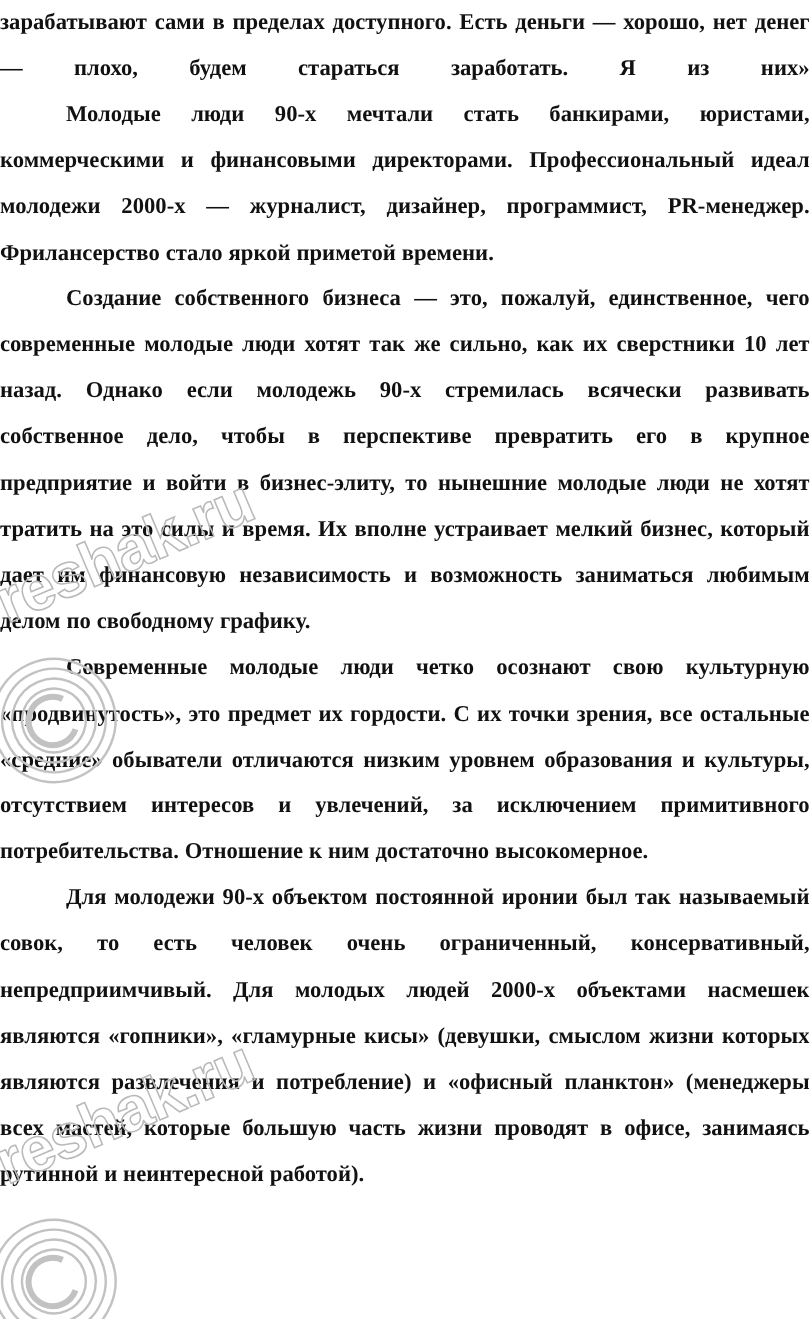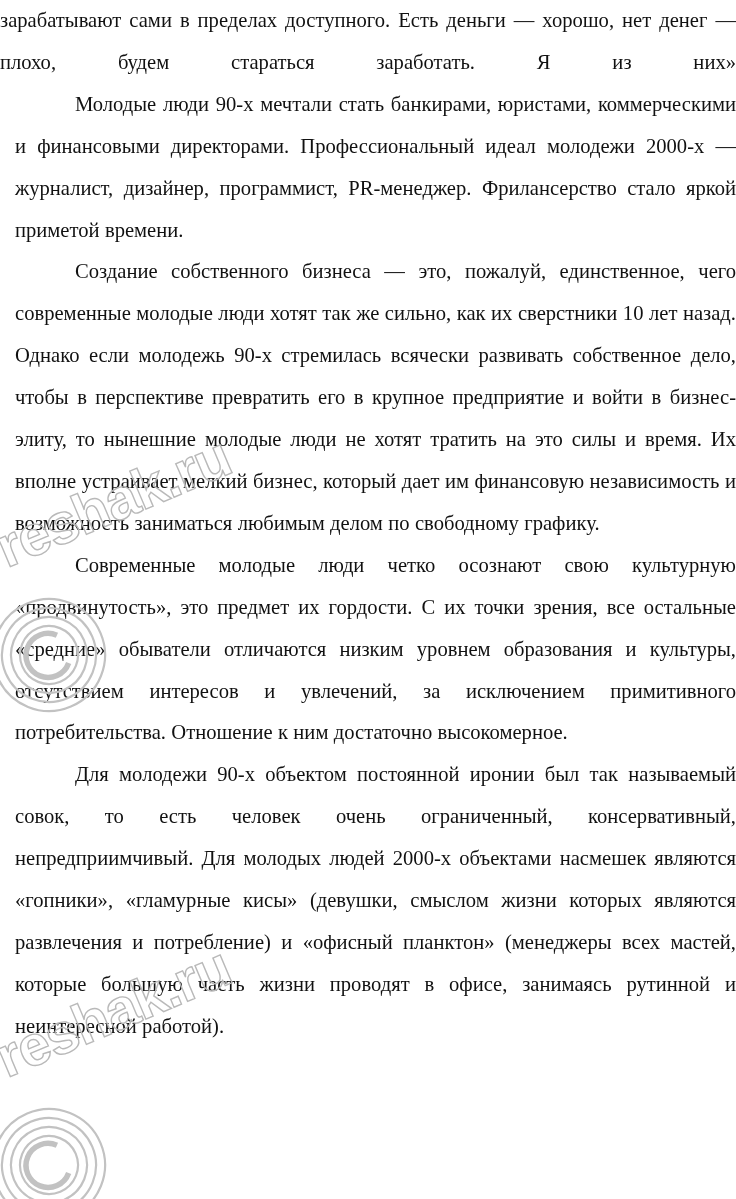--- a/index.html
+++ b/index.html
@@ -76,35 +76,35 @@
   p.para {
     margin: 0;
     padding: 0;
     font-size: 20.6px;
     line-height: 41.9px;
     text-align: justify;
     text-justify: inter-word;
     text-indent: 60px;
     word-spacing: 0.2px;
     hyphens: none;
+    font-weight: bold;
   }
 
   p.para.no-indent {
     text-indent: 0;
   }
 
   
   p.para.justify-last {
     text-align-last: justify;
   }
 
   
   p.para + p.para {
     margin-top: 0;
-    padding-left: 15px;
   }
 </style>
 </head>
 <body>
 
 <div class="page">
 
   <div class="doc-body">
     <p class="para no-indent justify-last">зарабатывают сами в пределах доступного. Есть деньги — хорошо, нет денег — плохо, будем стараться заработать. Я из них»</p>
 

